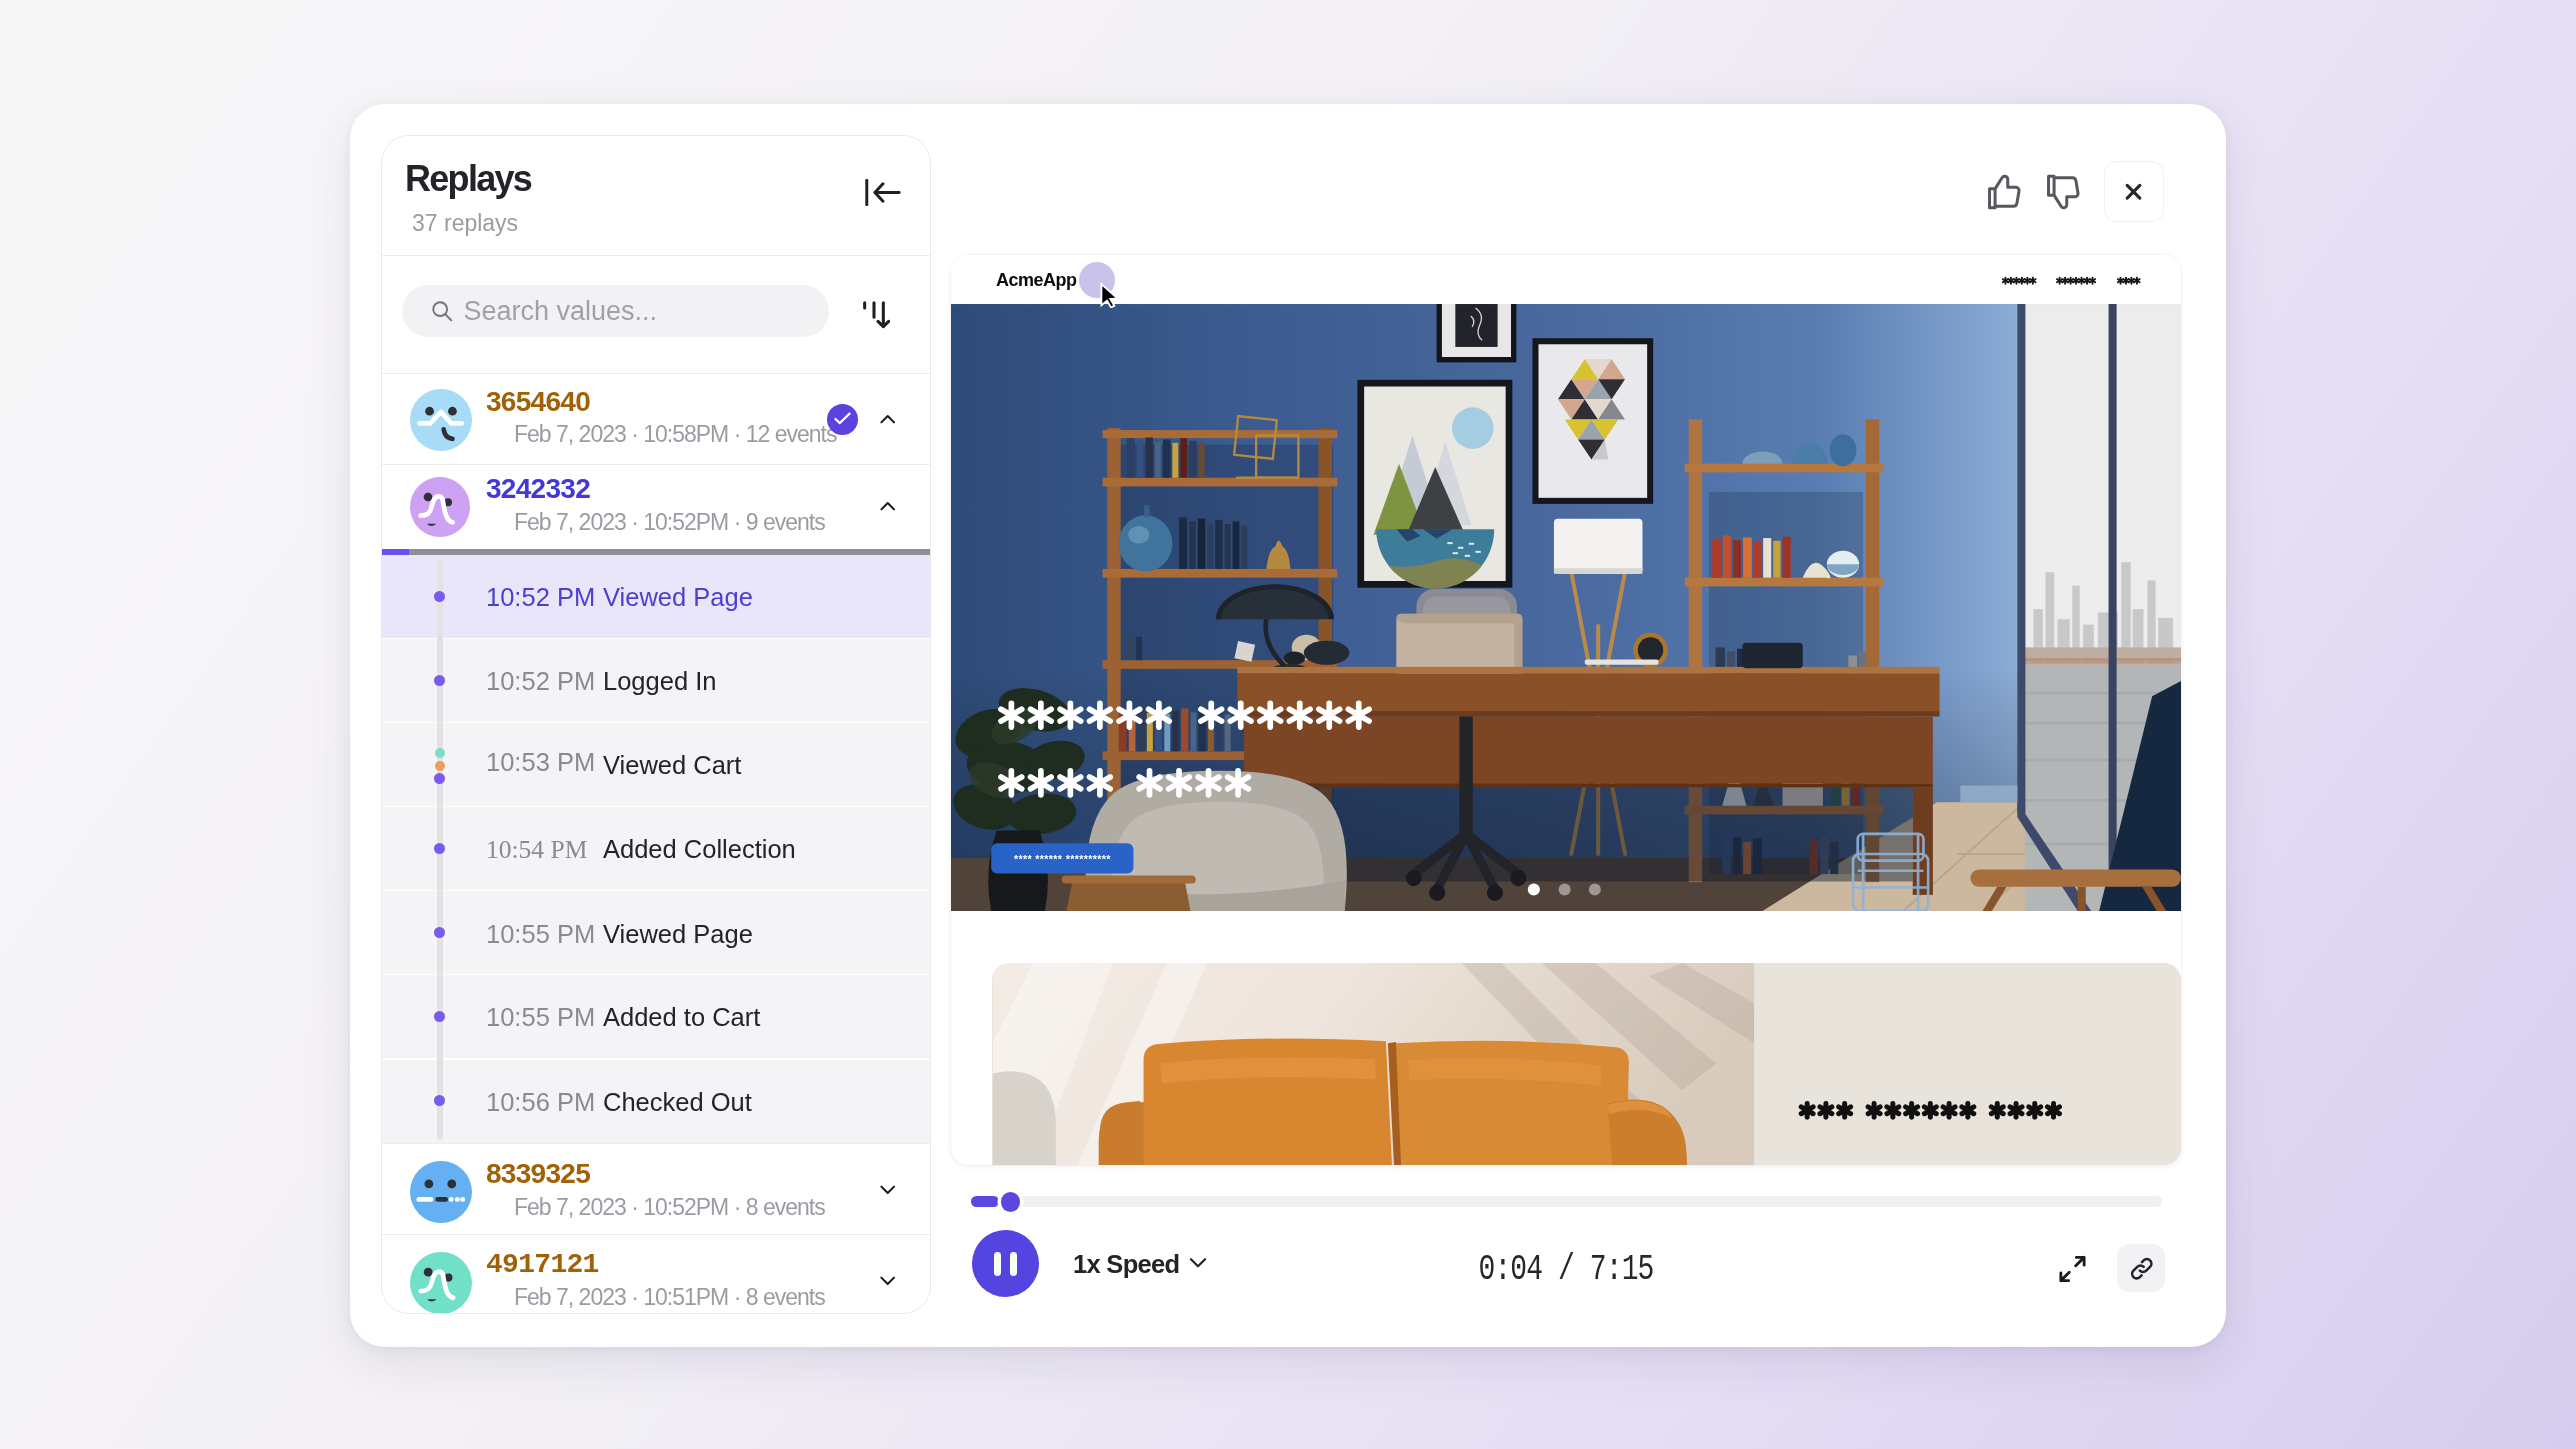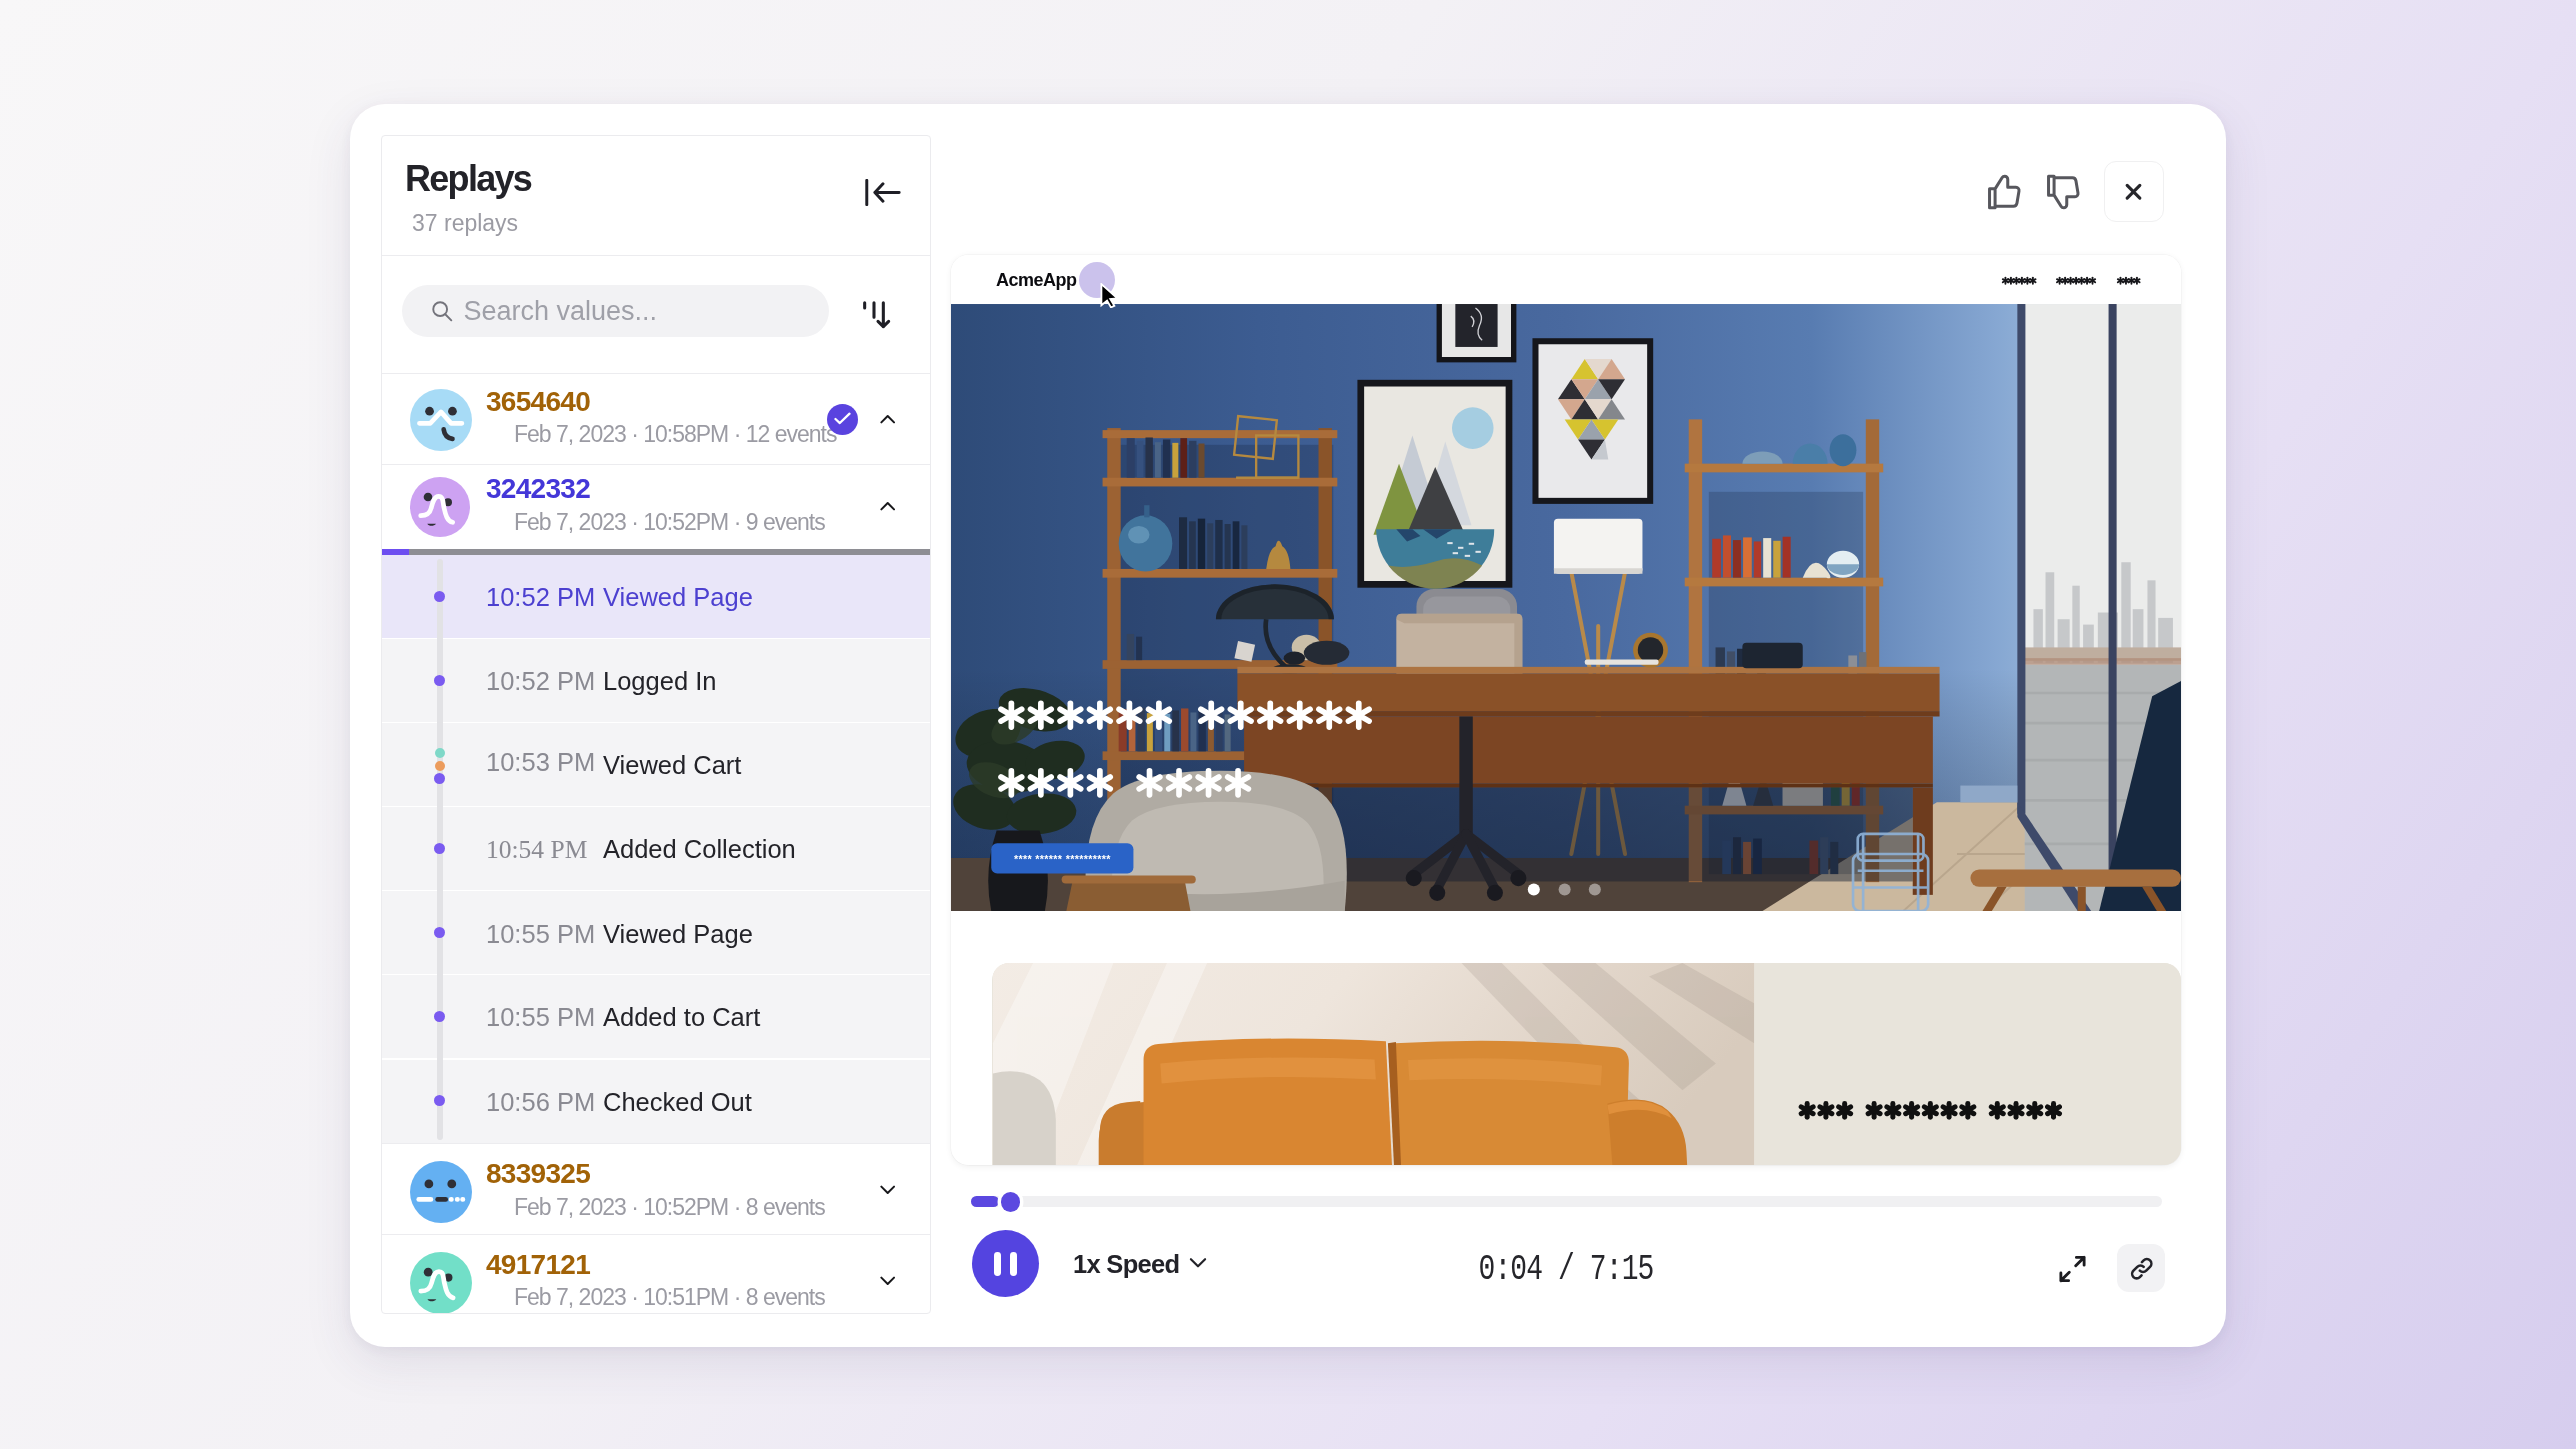--- a/index.html
+++ b/index.html
@@ -14,21 +14,21 @@
   
   #card {
     position:absolute; left:350px; top:104px; width:1876px; height:1243px;
     background:#ffffff; border-radius:35px;
     box-shadow: 0 16px 47px rgba(60,50,100,.10), 0 2.7px 10.7px rgba(60,50,100,.06);
   }
 
   
   #panel {
     position:absolute; left:381px; top:135px; width:550px; height:1179px;
-    background:#fff; border:1.3px solid #ebebee; border-radius:4px; overflow:hidden;
+    background:#fff; border:1.3px solid #ebebee; border-radius:28px; overflow:hidden;
   }
   .ptitle { position:absolute; left:23px; top:22px; font-size:36px; font-weight:bold; color:#232329; letter-spacing:-1.7px; }
   .psub   { position:absolute; left:30px; top:74px; font-size:23px; color:#9b9ba3; }
   .pdiv   { position:absolute; left:0; width:100%; height:1.3px; background:#ececef; }
 
   .search {
     position:absolute; left:19.5px; top:149px; width:427px; height:52px;
     background:#f2f2f4; border-radius:27px;
   }
   .search span { position:absolute; left:62px; top:11.4px; font-size:27px; color:#9fa0a8; }
@@ -196,21 +196,21 @@
     </svg>
 
   <div class="pdiv" style="top:1098px;"></div>
   <div class="avatar" style="left:27.5px; top:1116px; width:62px; height:62px; background:#72dfc8;"></div>
   <svg class="abs" style="left:27.5px; top:1116px;" width="62" height="62" viewBox="0 0 92 92" fill="none">
     <circle cx="27" cy="30" r="6.5" fill="#2f2f36"></circle>
       <circle cx="57" cy="38" r="6" fill="#2f2f36"></circle>
     <path d="M16 58c10 0 14-4 16-12s4-17 11-17 6 8 8 17 4 20 13 22" stroke="#fff" stroke-width="7" stroke-linecap="round" fill="none"></path>
     <path d="M26 70c2 4 10 4 13 0z" fill="#2f2f36"></path>
   </svg>
-  <div class="rowtitle" style="left:104px; top:1113px;">4917121</div>
+  <div class="rowtitle" style="left:104px; top:1113px;font-family:Liberation Mono, monospace;">4917121</div>
   <div class="rowsub" style="left:104px; top:1148px;">Feb 7, 2023 · 10:51PM · 8 events</div>
   <svg class="abs" style="left:498px; top:1140px;" width="15.4" height="10" viewBox="0 0 23 15" fill="none" stroke="#18181b" stroke-width="3" stroke-linecap="round" stroke-linejoin="round">
       <path d="M2 2.5L11.5 12l9.5-9.5"></path>
     </svg>
 </div>
 
 <div id="player">
 
   <svg class="abs" style="left:0; top:49px;" width="1230" height="607" viewBox="0 0 1834 905">
     <defs>

